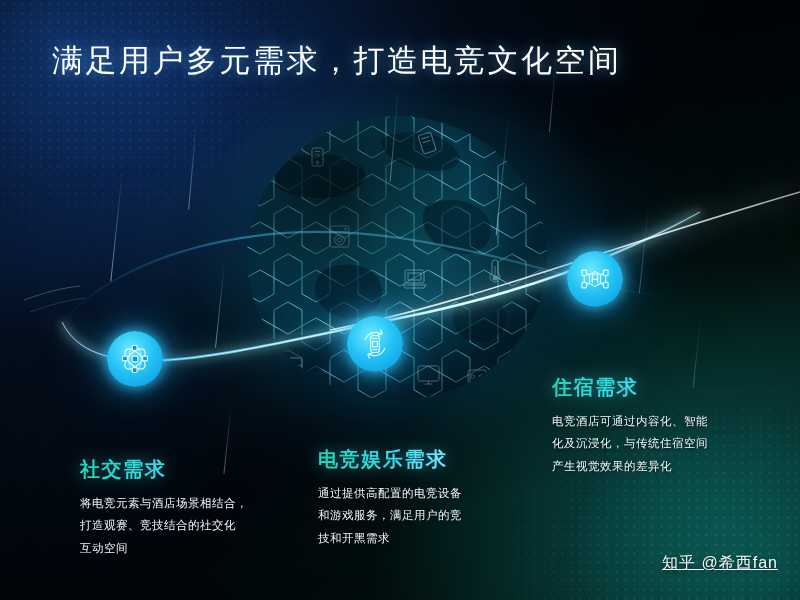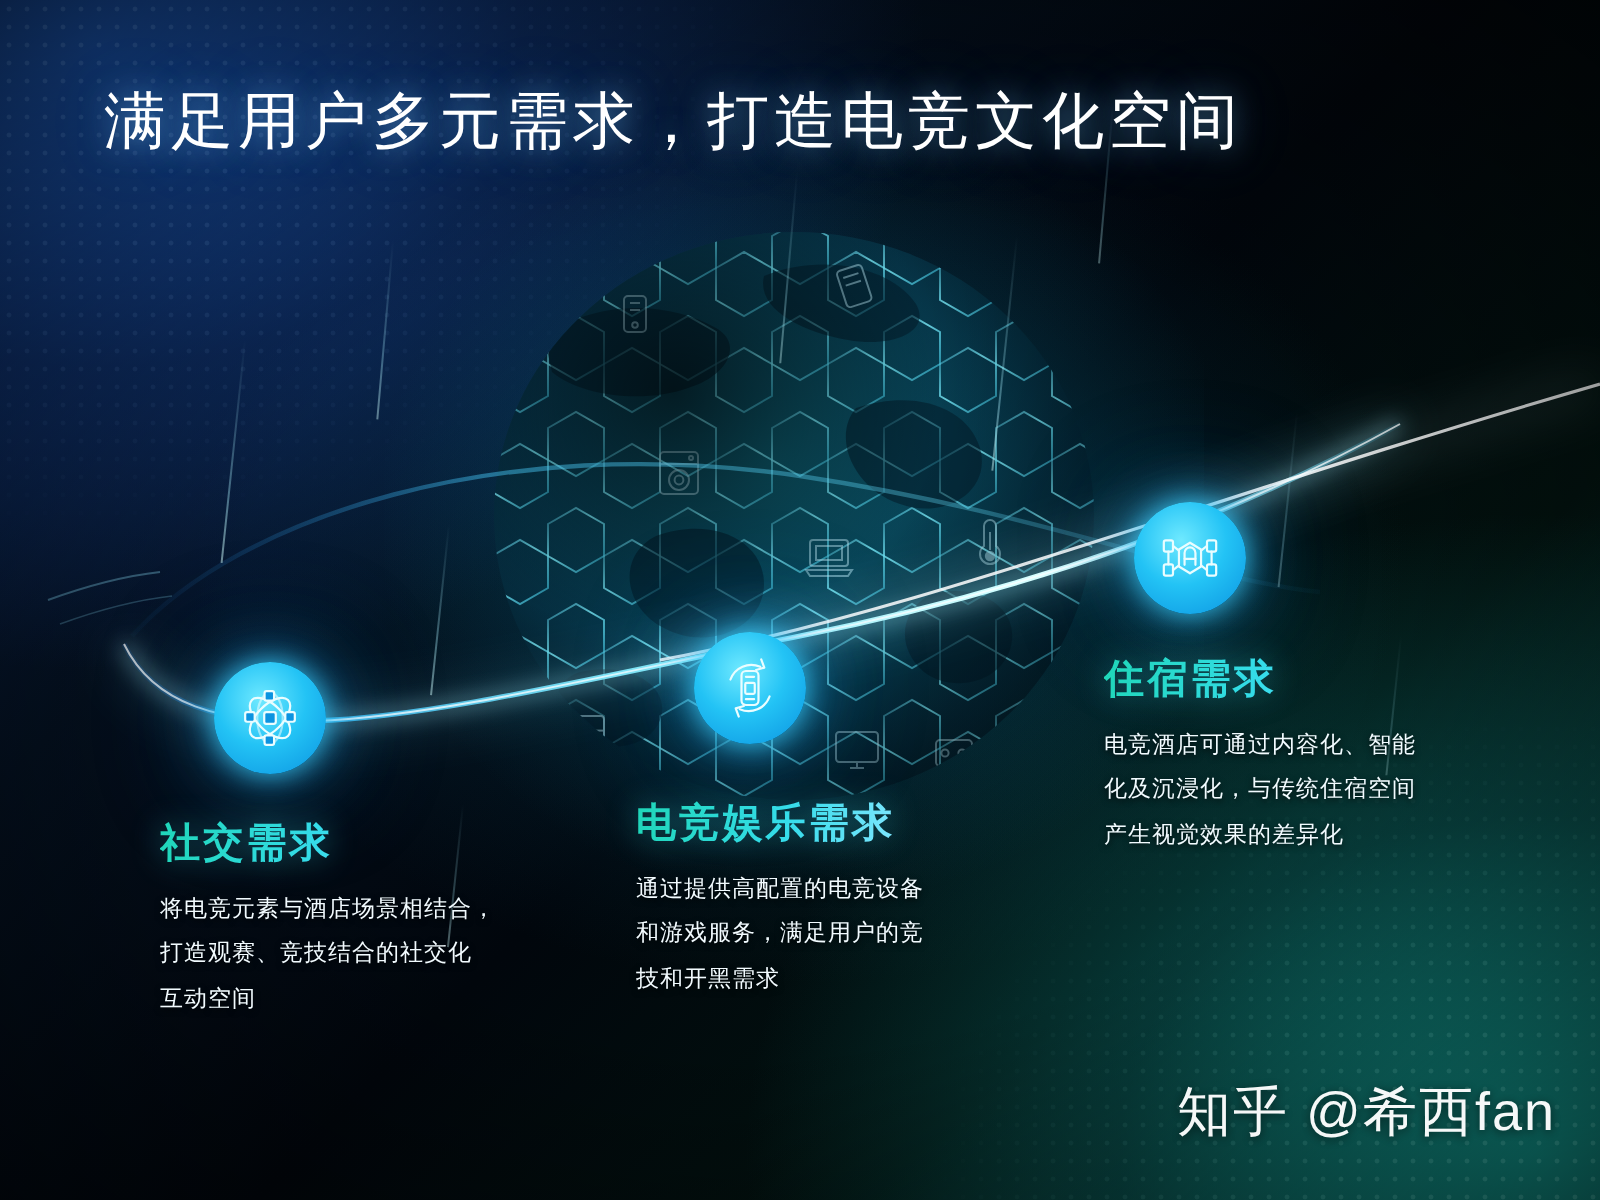--- a/index.html
+++ b/index.html
@@ -113,41 +113,43 @@
     font-weight: 700;
     letter-spacing: 1.6px;
     white-space: nowrap;
     background: linear-gradient(100deg, #1fd6b8 0%, #35dcea 38%, #7fe6ff 66%, #dff6ff 100%);
     -webkit-background-clip: text;
     background-clip: text;
     color: transparent;
     -webkit-text-fill-color: transparent;
     filter: drop-shadow(0 0 8px rgba(60,220,235,0.45));
     margin-bottom: 9px;
+    margin-top: 48px;
   }
   .group-body {
     font-size: 11.5px;
     line-height: 1.95;
     color: #f2fbff;
     letter-spacing: 0.5px;
     text-shadow: 0 1px 3px rgba(0,0,0,0.85);
     white-space: pre-line;
     font-family: Liberation Serif, serif;
   }
 
   
   .watermark {
     position: absolute;
     right: 22px; bottom: 26px;
-    font-size: 27px;
+    font-size: 16px;
     color: #ffffff;
     letter-spacing: 1px;
     text-shadow: 0 1px 5px rgba(0,0,0,0.6);
     opacity: .96;
     white-space: nowrap;
+    text-decoration: underline;
   }
 </style>
 </head>
 <body>
 
 <div id="slide">
 
   <div class="bg-layer bg-base"></div>
   <div class="bg-layer bg-dots-tl"></div>
   <div class="bg-layer bg-dots-br"></div>

